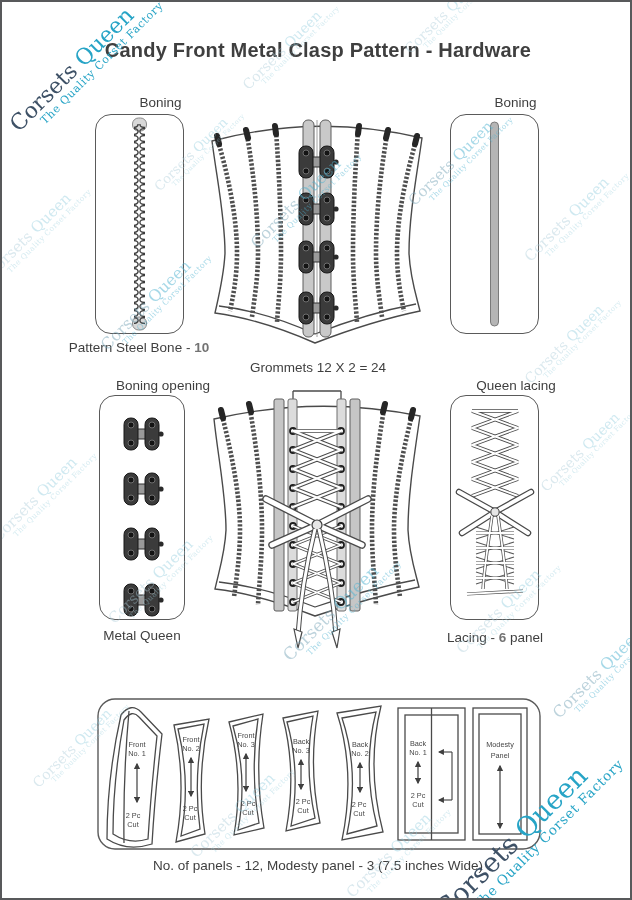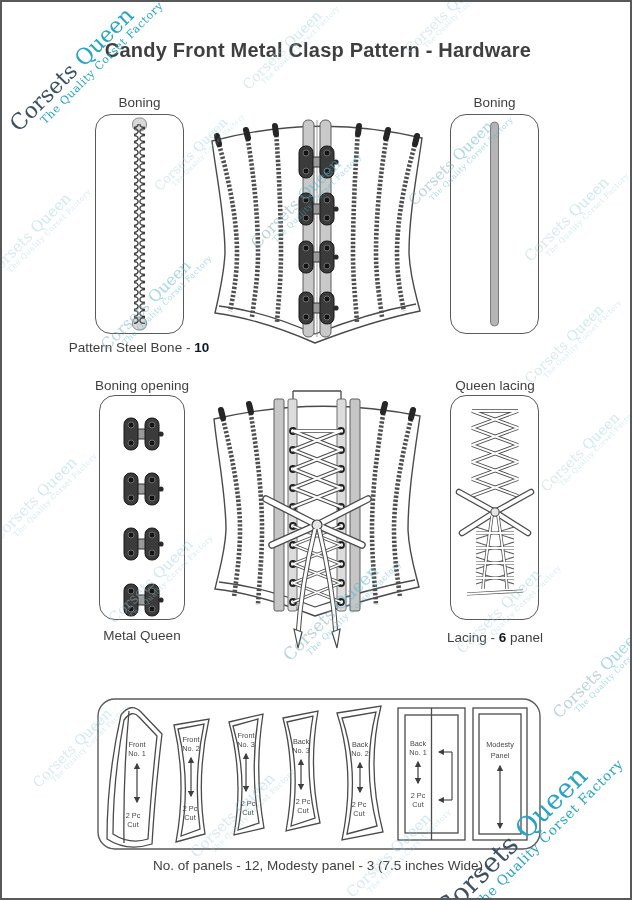--- a/index.html
+++ b/index.html
@@ -1,23 +1,23 @@
 <!DOCTYPE html>
 <html><head>
 <meta charset="utf-8">
 <style>
   html,body{margin:0;padding:0;background:#888;}
   .page{position:relative;width:632px;height:900px;background:#fff;border:2px solid #58595b;
         box-sizing:border-box;font-family:"Liberation Sans",sans-serif;overflow:hidden;}
   .content{position:absolute;inset:0;z-index:10;}
   .txt{position:absolute;text-align:center;color:#3f3f3f;}
   .title{font-size:20px;letter-spacing:.2px;font-weight:bold;}
-  .lbl{font-size:13.5px;}
+  .lbl{font-size:13.5px;margin-left:21px;}
   .caption{font-size:13.5px;}
-  .red{color:#0f172a;font-weight:bold;}
+  .red{color:#737373;font-weight:bold;}
   .box{position:absolute;border:1.4px solid #5a5a5a;border-radius:16px;box-sizing:border-box;}
   .absvg{position:absolute;}
   
   #wm-layer{position:absolute;inset:0;z-index:30;pointer-events:none;}
   .wm{position:absolute;transform:rotate(-45deg);transform-origin:0 0;white-space:nowrap;
       font-family:"DejaVu Serif",serif;line-height:1.02;}
   .wm .t1{display:block;font-size:.5em;margin-left:2.2em;letter-spacing:.06em;}
   .wm-strong .c1{color:#3e5166;}
   .wm-strong .q1{color:#27a4c6;}
   .wm-strong .t1{color:#27a4c6;}
@@ -105,20 +105,21 @@
         <rect x="118" y="15" width="11" height="217" rx="5" fill="#c9c9c9" stroke="#5e5e5e"></rect>
         <path d="M 115,15 V 232" stroke="#888" stroke-width=".8"></path>
       </g>
       <g>
         <use href="#clasp" x="95" y="40"></use>
         <use href="#clasp" x="95" y="87"></use>
         <use href="#clasp" x="95" y="135"></use>
         <use href="#clasp" x="95" y="186"></use>
       </g>
     </svg>
+    <div class="txt caption" style="left:216px;top:358px;width:200px">Grommets 12 X 2 = 24</div>
 
     <div class="txt lbl" style="left:87px;top:376px;width:106px">Boning opening</div>
     <div class="box" style="left:97px;top:393px;width:86px;height:225px"></div>
     <svg class="absvg" style="left:97px;top:393px" width="86" height="225" viewBox="0 0 86 225">
       <use href="#clasp" x="23" y="22"></use>
       <use href="#clasp" x="23" y="77"></use>
       <use href="#clasp" x="23" y="132"></use>
       <use href="#clasp" x="23" y="188"></use>
     </svg>
     <div class="txt caption" style="left:87px;top:626px;width:106px">Metal Queen</div>

